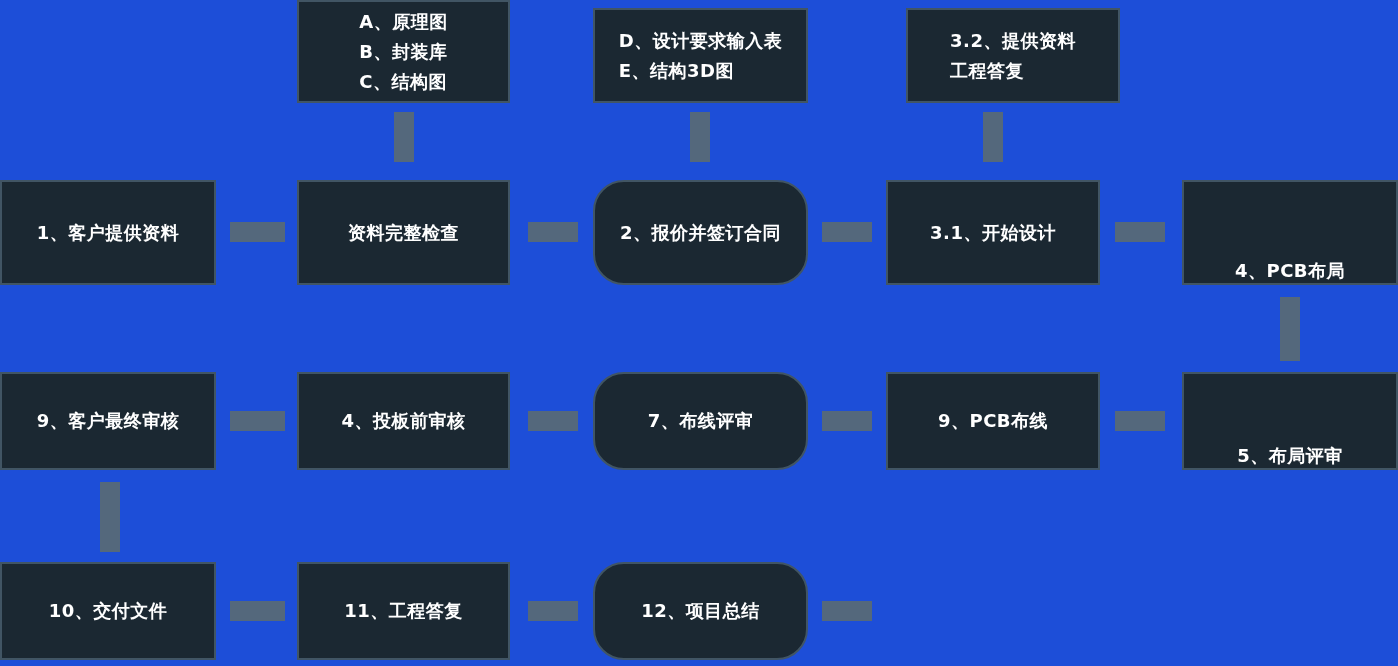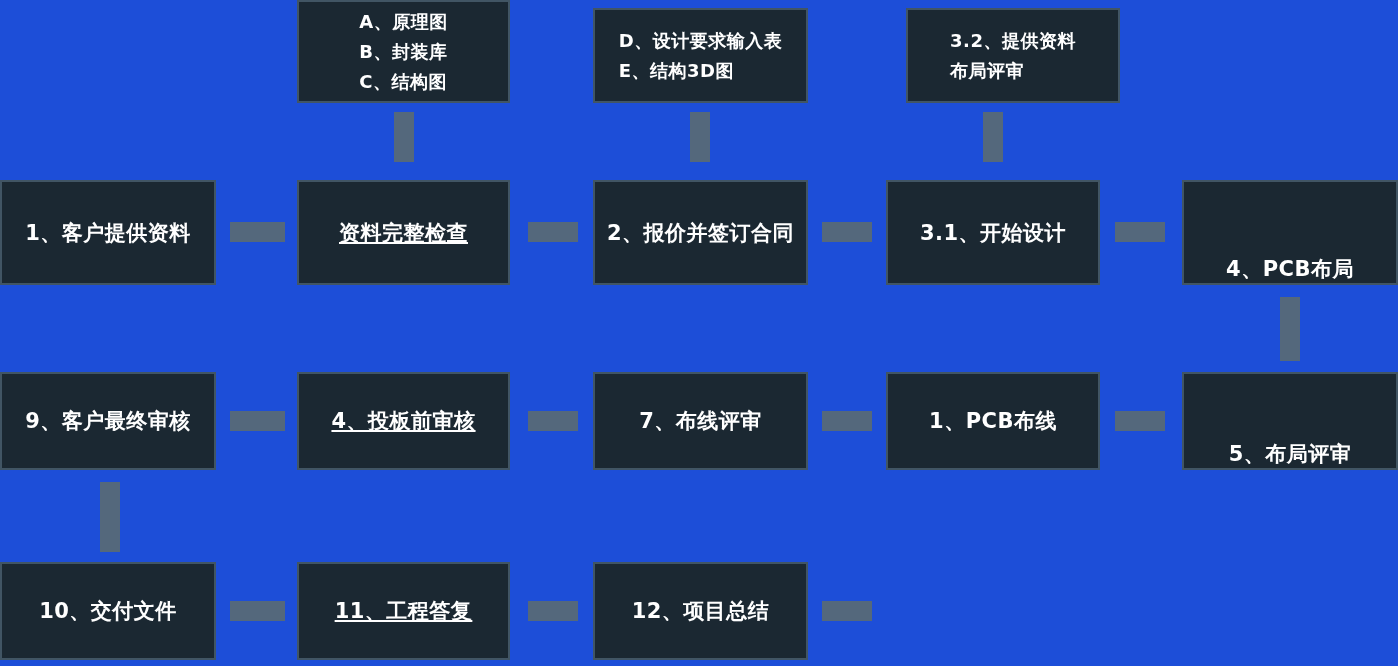--- a/index.html
+++ b/index.html
@@ -17,43 +17,43 @@
   .node {
     position: absolute;
     background: var(--node-bg, #1b2832);
     border: 2px solid var(--node-border, #41566
 4);
     color: var(--node-text, #ffffff);
     display: flex;
     align-items: center;
     justify-content: center;
     font-weight: bold;
-    font-size: 21px;
+    font-size: 18px;
     letter-spacing: 0.5px;
     text-align: center;
   }
   .anno { font-size: 18px; }
   .anno .lines {
     display: flex;
     flex-direction: column;
     gap: 5px;
     text-align: left;
     line-height: 1.4;
   }
   .conn {
     position: absolute;
     background: var(--connector, #54687c);
   }
   .conn.h { height: 20px; }
   .conn.v { width: 20px; }
 
   
   .c0 { left: 0;      width: 216px; }
-  .c1 { left: 297px;  width: 213px; text-decoration: underline; }
-  .c2 { left: 593px;  width: 215px; }
+  .c1 { left: 297px;  width: 213px; }
+  .c2 { left: 593px;  width: 215px; border-radius: 31px; }
   .c3 { left: 886px;  width: 214px; }
   .c4 { left: 1182px; width: 216px; align-items: flex-end; }
   
   .r1 { top: 180px; height: 105px; }
   .r2 { top: 372px; height: 98px; }
   .r3 { top: 562px; height: 98px; }
   
   .a0 { left: 297px; top: 0;   width: 213px; height: 103px; }
   .a1 { left: 593px; top: 8px; width: 215px; height: 95px; }
   .a2 { left: 906px; top: 8px; width: 214px; height: 95px; }
@@ -92,21 +92,21 @@
   </div>
   <div class="node anno a1">
     <div class="lines">
       <span>D、设计要求输入表</span>
       <span>E、结构3D图</span>
     </div>
   </div>
   <div class="node anno a2">
     <div class="lines">
       <span>3.2、提供资料</span>
-      <span>布局评审</span>
+      <span>工程答复</span>
     </div>
   </div>
 
   <div class="node c0 r1">
     <span>1、客户提供资料</span>
   </div>
   <div class="node c1 r1">
     <span>资料完整检查</span>
   </div>
   <div class="node c2 r1">
@@ -122,21 +122,21 @@
   <div class="node c0 r2">
     <span>9、客户最终审核</span>
   </div>
   <div class="node c1 r2">
     <span>4、投板前审核</span>
   </div>
   <div class="node c2 r2">
     <span>7、布线评审</span>
   </div>
   <div class="node c3 r2">
-    <span>1、PCB布线</span>
+    <span>9、PCB布线</span>
   </div>
   <div class="node c4 r2">
     <span>5、布局评审</span>
   </div>
 
   <div class="node c0 r3">
     <span>10、交付文件</span>
   </div>
   <div class="node c1 r3">
     <span>11、工程答复</span>

